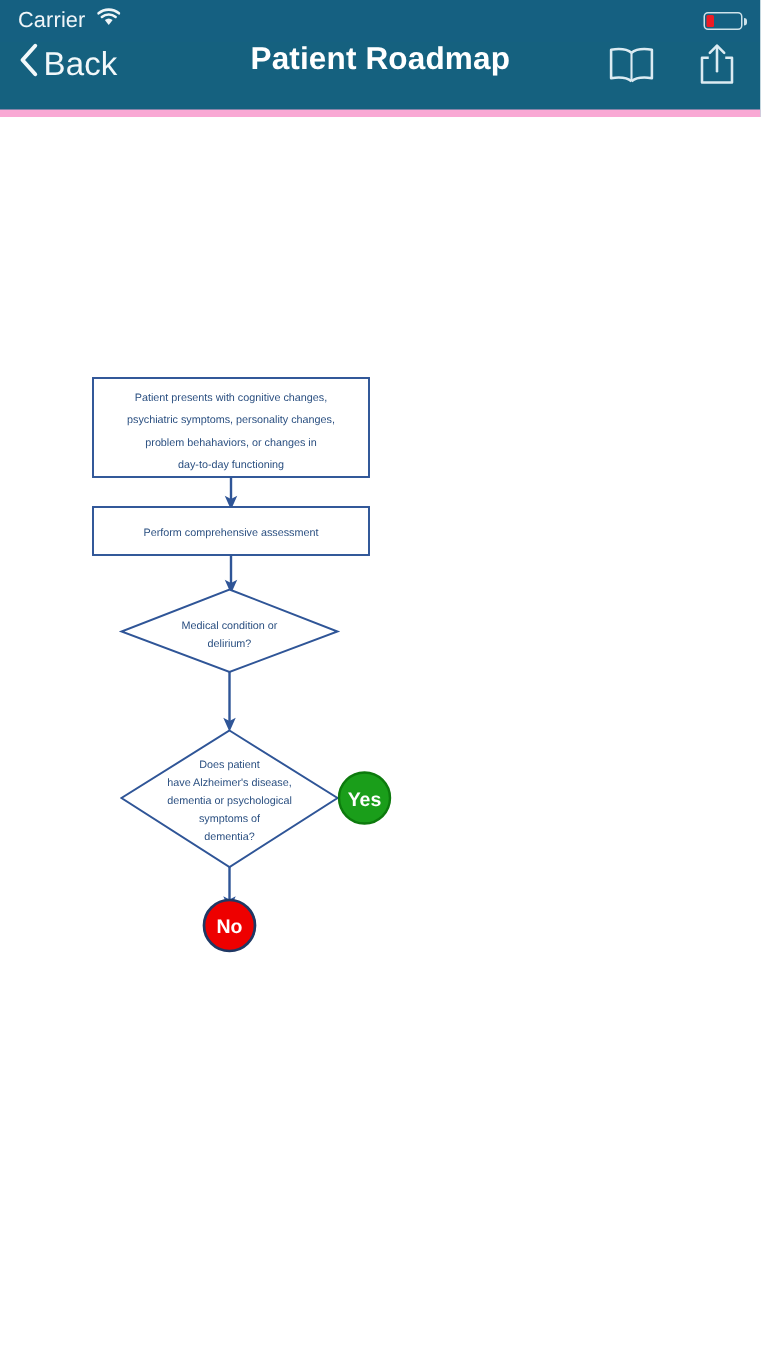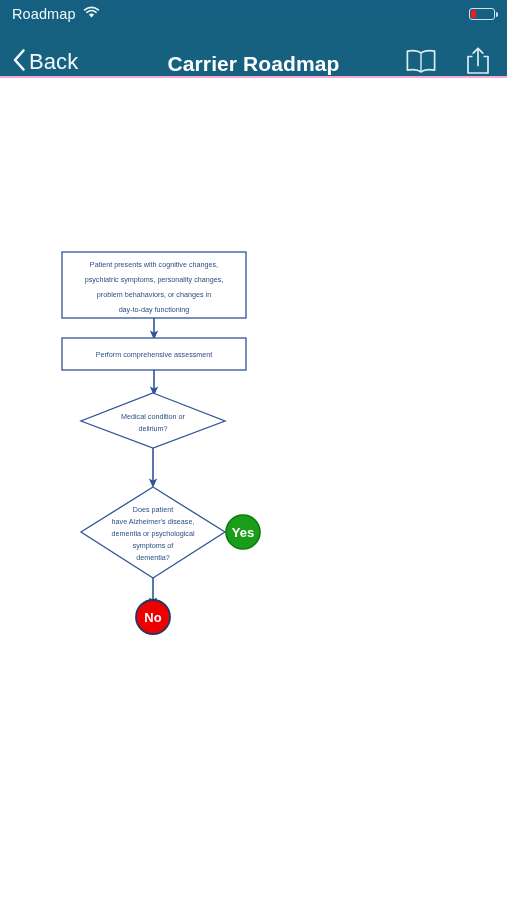--- a/index.html
+++ b/index.html
@@ -93,24 +93,24 @@
     border-radius: 1px;
   }
 
   
   .nav-bar {
     position: absolute;
     left: 0; top: 28px;
     width: 507px;
     height: 50px;
     background: #15617f;
-    border-bottom: 2px solid #f9a8d4;
+    border-bottom: 5px solid #f9a8d4;
     box-sizing: border-box;
     display: flex;
-    align-items: flex-end;
+    align-items: flex-start;
   }
   .nav-back {
     display: flex;
     align-items: center;
     gap: 3px;
     margin-left: 12px;
     cursor: pointer;
     flex: 0 0 auto;
   }
   .back-chevron { display: block; }
@@ -172,21 +172,21 @@
     text-anchor: middle;
   }
 </style>
 </head>
 <body>
 
 <div id="app">
 
   <div class="status-bar">
     <div class="status-left">
-      <span class="carrier-text">Roadmap</span>
+      <span class="carrier-text">Carrier</span>
       <span class="wifi-icon">
         <svg width="17" height="13" viewBox="0 0 17 13">
           <path d="M8.5 11.6 L5.9 8.4 a4.2 4.2 0 0 1 5.2 0 Z" fill="#eef5f8"></path>
           <path d="M3.9 6.3 a7.2 7.2 0 0 1 9.2 0" stroke="#eef5f8" stroke-width="1.7" fill="none" stroke-linecap="round"></path>
           <path d="M1.7 3.9 a10.6 10.6 0 0 1 13.6 0" stroke="#eef5f8" stroke-width="1.7" fill="none" stroke-linecap="round"></path>
         </svg>
       </span>
     </div>
     <div class="status-right">
       <span class="battery">
@@ -198,21 +198,21 @@
   <div class="nav-bar">
     <div class="nav-back">
       <span class="back-chevron">
         <svg width="14" height="24" viewBox="0 0 14 24">
           <path d="M11.5 2.5 L3 12 L11.5 21.5" stroke="#f2f8fa" stroke-width="2.6" fill="none" stroke-linecap="round" stroke-linejoin="round"></path>
         </svg>
       </span>
       <span class="back-label">Back</span>
     </div>
 
-    <div class="nav-title">Carrier Roadmap</div>
+    <div class="nav-title">Patient Roadmap</div>
 
     <div class="nav-actions">
       <span class="nav-icon-btn">
         <svg width="32" height="27" viewBox="0 0 32 27">
           <path d="M16 5.2 C13 2.6 8.2 2.2 2.4 3.1 L2.4 22.1 C8.2 21.2 13 21.6 16 24.2" stroke="#dcebf2" stroke-width="1.7" fill="none" stroke-linejoin="round"></path>
           <path d="M16 5.2 C19 2.6 23.8 2.2 29.6 3.1 L29.6 22.1 C23.8 21.2 19 21.6 16 24.2" stroke="#dcebf2" stroke-width="1.7" fill="none" stroke-linejoin="round"></path>
           <path d="M16 5.2 L16 24.2" stroke="#dcebf2" stroke-width="1.4" fill="none"></path>
         </svg>
       </span>
       <span class="nav-icon-btn">

